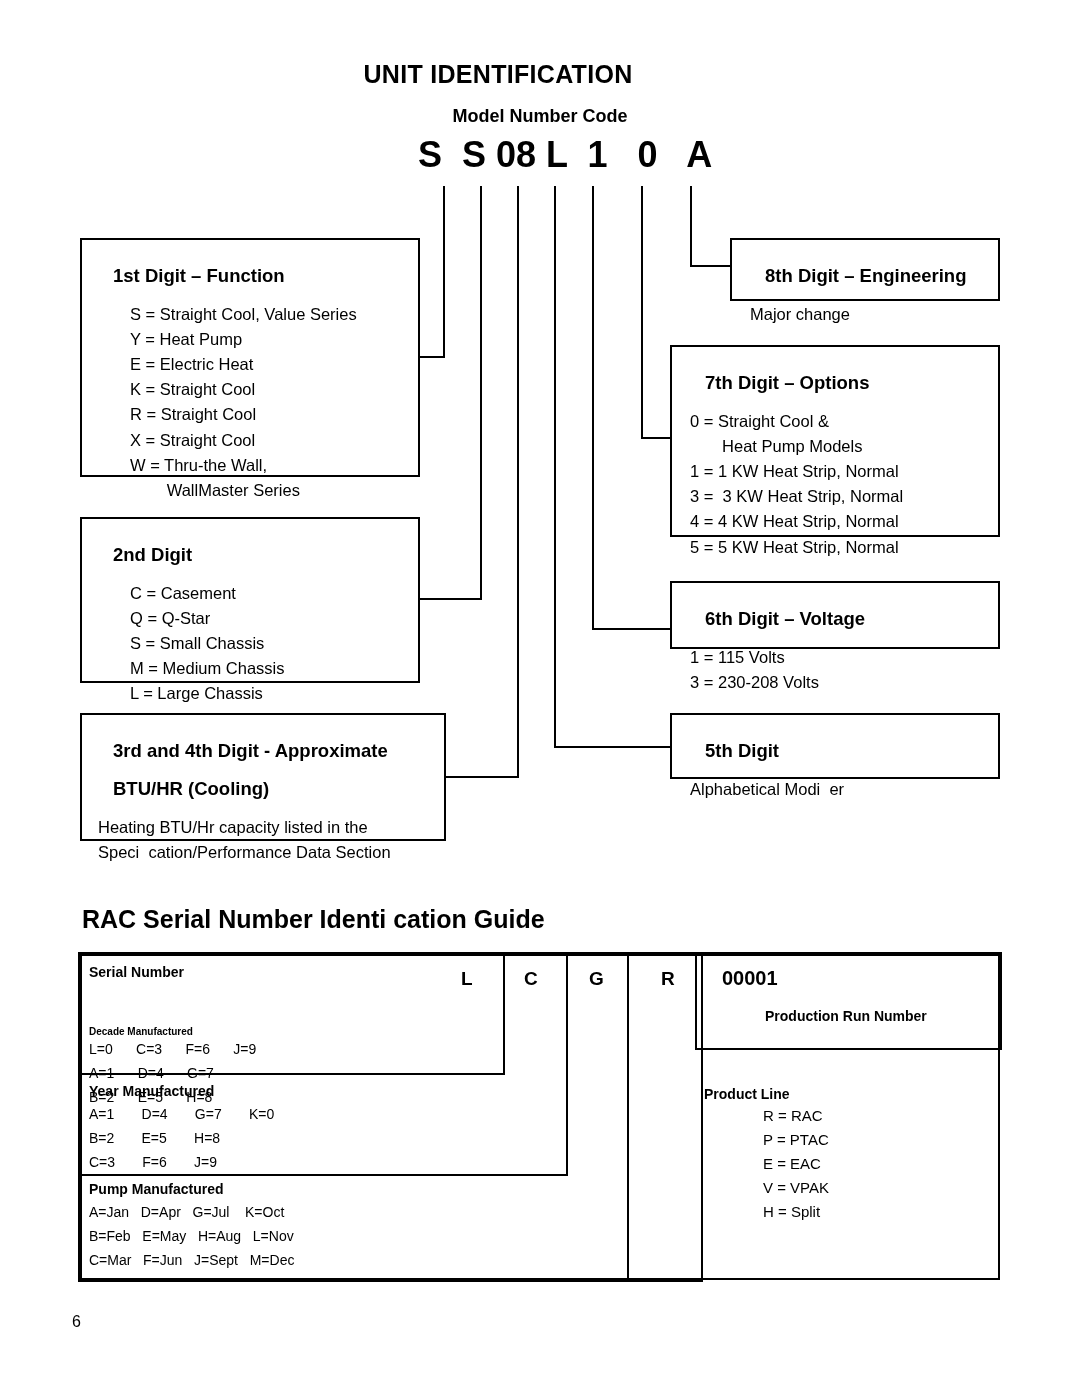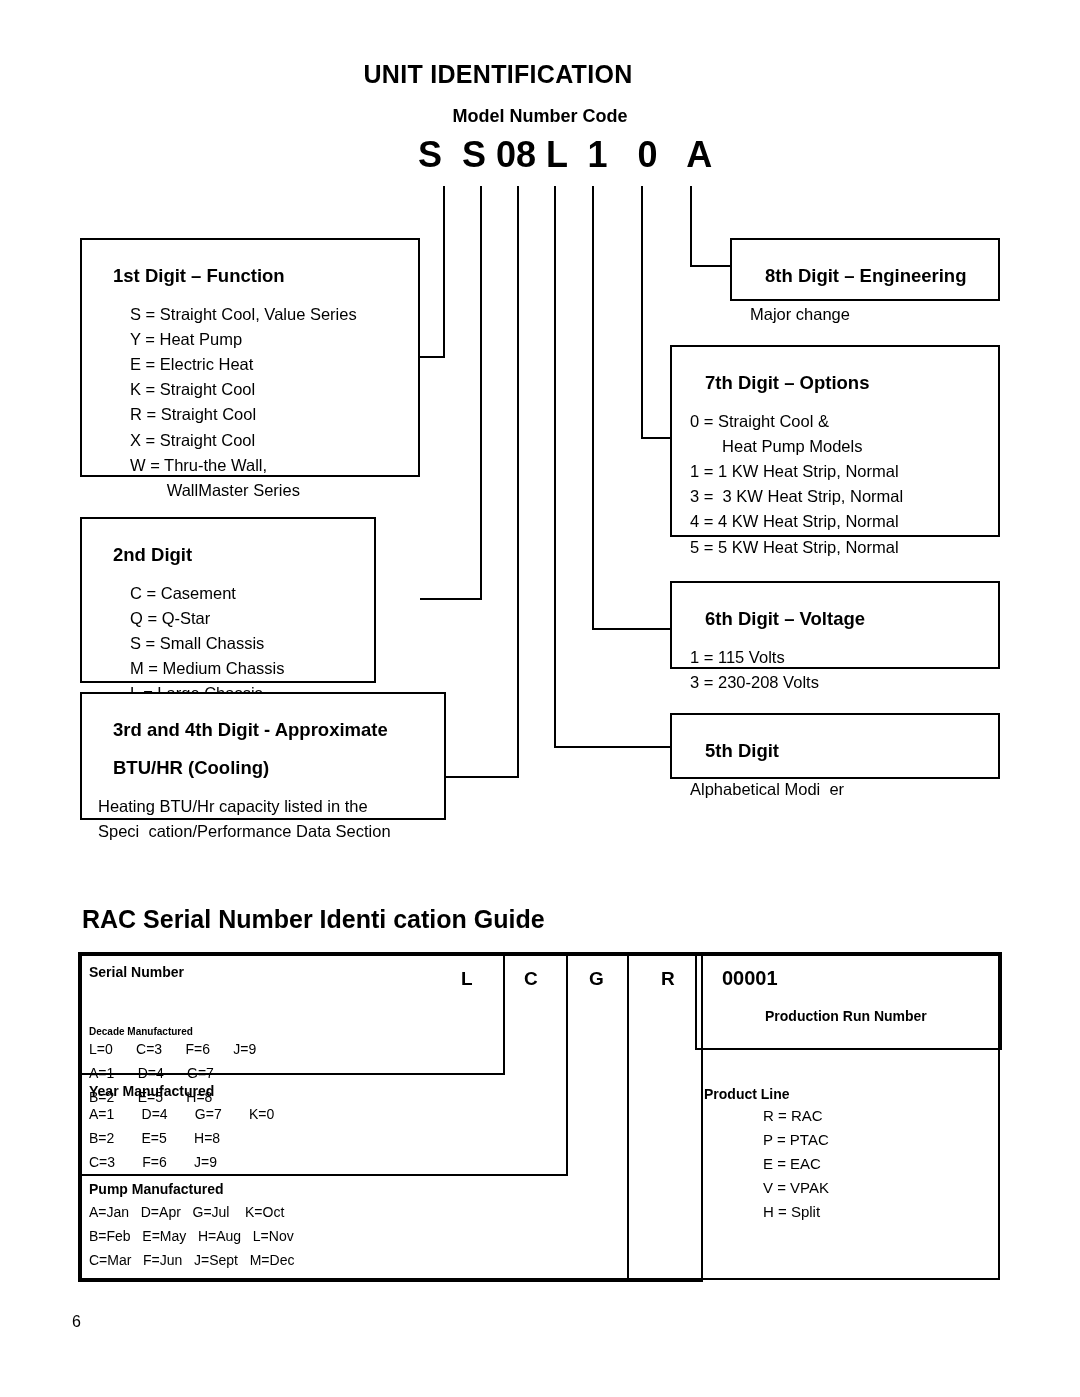--- a/index.html
+++ b/index.html
@@ -189,31 +189,31 @@
     <div class="body indent-1">S = Straight Cool, Value Series
 Y = Heat Pump
 E = Electric Heat
 K = Straight Cool
 R = Straight Cool
 X = Straight Cool
 W = Thru-the Wall,
         WallMaster Series</div>
   </div>
 
-  <div class="box pad-l" style="left:80px; top:517px; width:296px; height:166px;">
+  <div class="box pad-l" style="left:80px; top:517px; width:340px; height:166px;">
     <h3>2nd Digit</h3>
     <div class="body indent-1">C = Casement
 Q = Q-Star
 S = Small Chassis
 M = Medium Chassis
 L = Large Chassis
 H = HazardGard</div>
   </div>
 
-  <div class="box pad-l" style="left:80px; top:692px; width:366px; height:128px;">
+  <div class="box pad-l" style="left:80px; top:713px; width:366px; height:128px;">
     <h3>3rd and 4th Digit - Approximate</h3>
     <h3>BTU/HR (Cooling)</h3>
     <div class="body indent-0">Heating BTU/Hr capacity listed in the
 Speci  cation/Performance Data Section</div>
   </div>
 
   <div class="box pad-r" style="left:730px; top:238px; width:270px; height:63px;">
     <h3>8th Digit – Engineering</h3>
     <div class="body indent-0">Major change</div>
   </div>
@@ -221,21 +221,21 @@
   <div class="box pad-r" style="left:670px; top:345px; width:330px; height:192px;">
     <h3>7th Digit – Options</h3>
     <div class="body indent-0">0 = Straight Cool &amp;
        Heat Pump Models
 1 = 1 KW Heat Strip, Normal
 3 =  3 KW Heat Strip, Normal
 4 = 4 KW Heat Strip, Normal
 5 = 5 KW Heat Strip, Normal</div>
   </div>
 
-  <div class="box pad-r" style="left:670px; top:581px; width:330px; height:88px;">
+  <div class="box pad-r" style="left:670px; top:581px; width:330px; height:68px;">
     <h3>6th Digit – Voltage</h3>
     <div class="body indent-0">1 = 115 Volts
 3 = 230-208 Volts</div>
   </div>
 
   <div class="box pad-r" style="left:670px; top:713px; width:330px; height:66px;">
     <h3>5th Digit</h3>
     <div class="body indent-0">Alphabetical Modi  er</div>
   </div>
 

